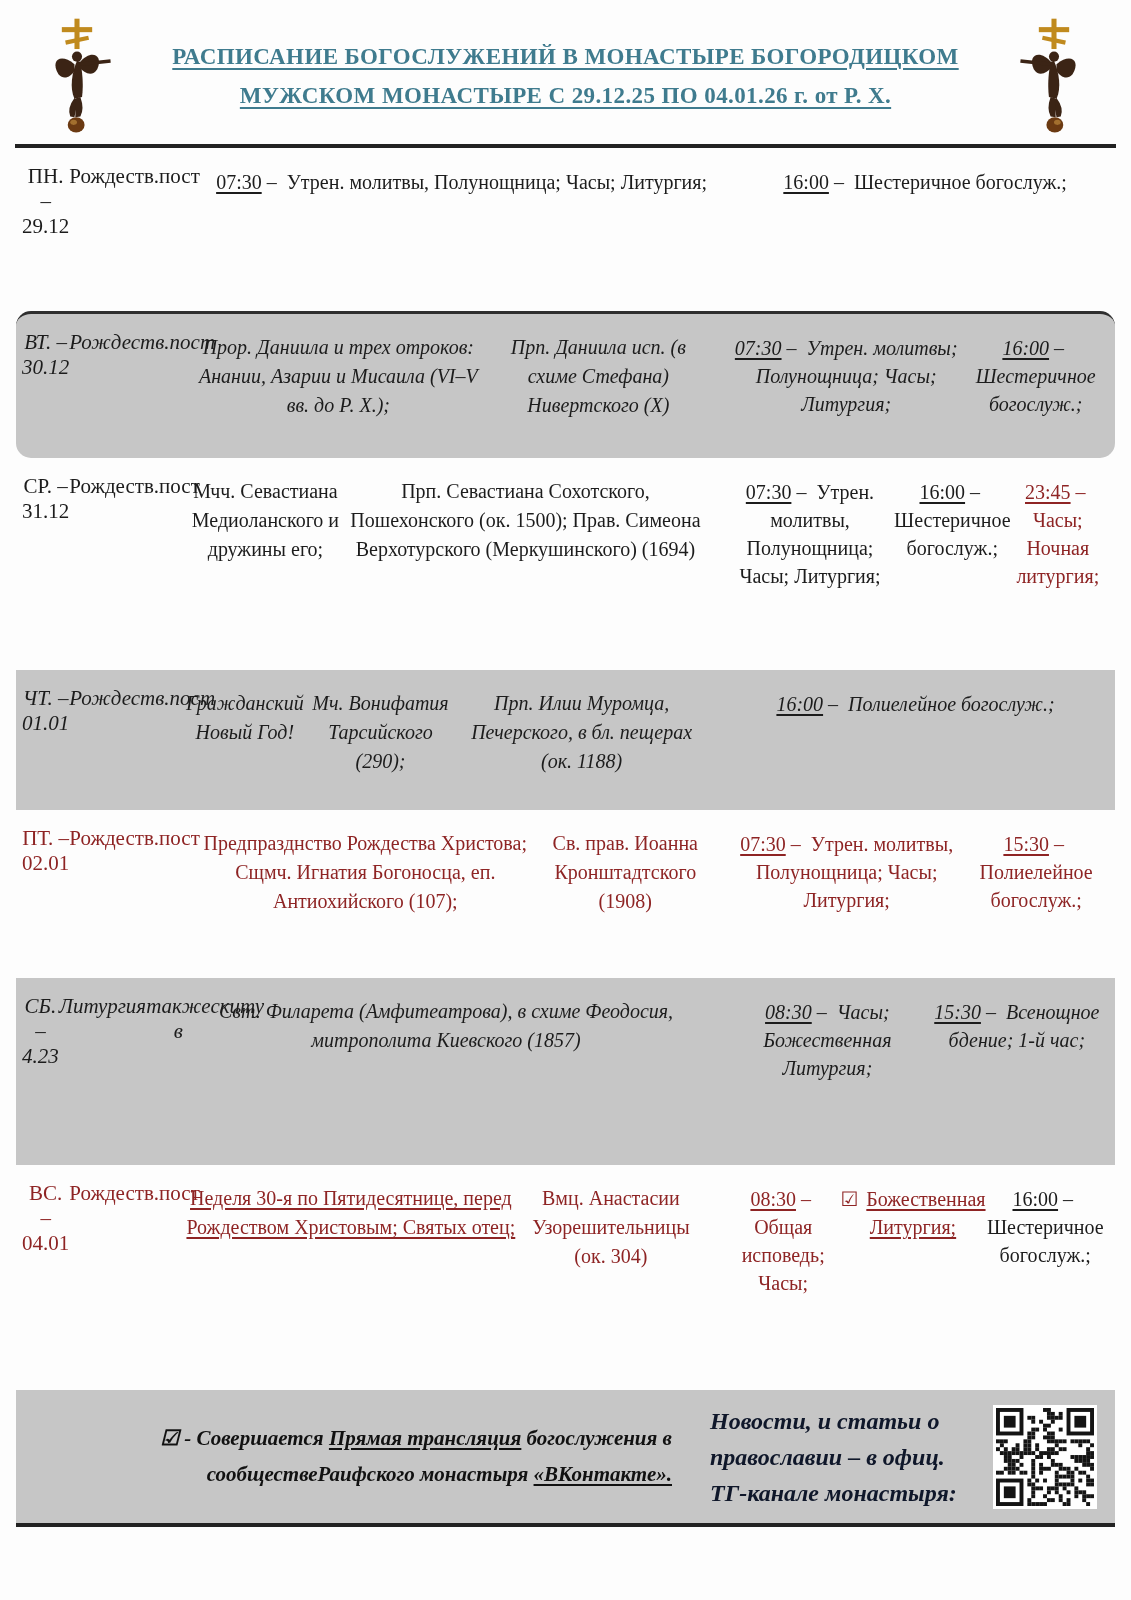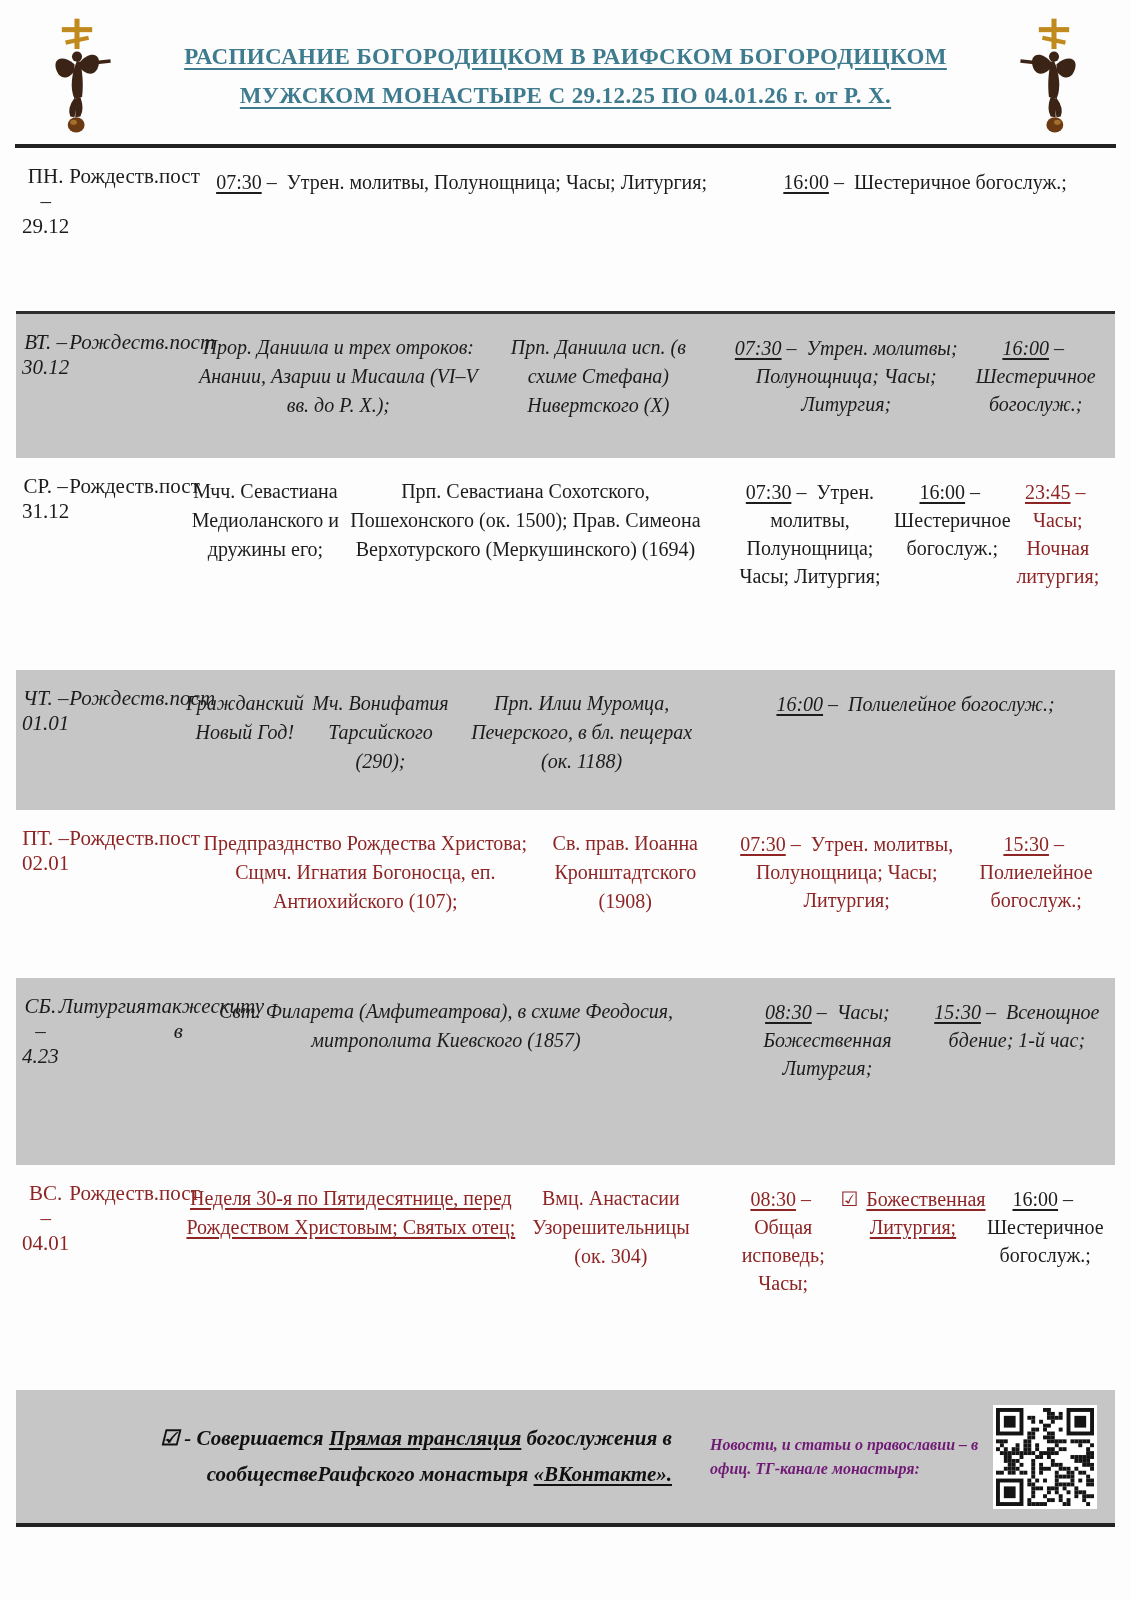--- a/index.html
+++ b/index.html
@@ -21,21 +21,21 @@
   .angel.flip svg{transform:scaleX(-1);}
   .titles{flex:1;text-align:center;padding:0 14px;}
   .title{color:var(--teal);font-weight:bold;font-size:23px;letter-spacing:.4px;
          text-decoration:underline;text-underline-offset:4px;margin:13px 0;}
   .hdr-rule{border-top:4px solid var(--rule);margin:8px 15px 0 15px;}
 
   
   #rows{margin:0 16px;}
   .row{display:flex;align-items:stretch;padding:6px 4px;}
   .row.gray{background:var(--gray);}
-  .row.topline{border-top:3px solid #2e2e2e;}
+  .row.topline{border-top:3px solid #2e2e2e;border-radius:15px;}
   .row.italic{font-style:italic;}
   #rows .row:nth-child(1){min-height:163px;}
   #rows .row:nth-child(2){min-height:147px;}
   #rows .row:nth-child(3){min-height:212px;}
   #rows .row:nth-child(4){min-height:140px;}
   #rows .row:nth-child(5){min-height:168px;}
   #rows .row:nth-child(6){min-height:187px;}
   #rows .row:nth-child(7){min-height:213px;justify-content:flex-end;}
 
   .cell{display:flex;flex-direction:row;justify-content:space-around;text-align:center;font-weight:normal;}
@@ -51,22 +51,22 @@
   .c-black{color:var(--black);}
   .tone-red{color:var(--red);}
   .tone-black{color:var(--black);}
   .cbx{margin-right:8px;}
 
   
   .ftr{margin:12px 16px 0 16px;background:var(--gray);border-bottom:4px solid var(--rule);
        min-height:137px;display:flex;align-items:center;padding:10px 18px;}
   .ftr-note{width:650px;text-align:right;font-weight:bold;font-style:italic;
             font-size:21px;line-height:1.7;color:#111;padding:0 12px;}
-  .ftr-tg{flex:1;font-weight:bold;font-style:italic;font-size:16px;line-height:1.5;
-          color:#701a75;padding:0 14px 0 26px;}
+  .ftr-tg{flex:1;font-weight:bold;font-style:italic;font-size:24px;line-height:1.5;
+          color:#0f172a;padding:0 14px 0 26px;}
   .qr{width:104px;height:104px;flex:0 0 auto;background:#fff;padding:3px;}
   .qr svg{width:100%;height:100%;display:block;}
 </style>
 </head>
 <body>
 
 <div class="page">
 
   <div class="hdr">
     <div class="angel">
@@ -83,21 +83,21 @@
           <path d="M53,54 C66,38 82,44 74,62 C68,72 58,66 53,60 Z"></path>
           <rect x="54" y="54" width="36" height="4" transform="rotate(-6 54 56)"></rect>
           <path d="M47,96 q-9,12 -5,22 l5,1 q2,-12 5,-20 Z"></path>
           <path d="M54,95 q5,14 0,23 l-6,1 q0,-13 1,-23 Z"></path>
         </g>
         <ellipse cx="49" cy="128" rx="10" ry="9" fill="#6b3a12"></ellipse>
         <ellipse cx="46" cy="125" rx="4" ry="3" fill="#a3702e"></ellipse>
       </svg>
     </div>
     <div class="titles">
-      <div class="title">РАСПИСАНИЕ БОГОРОДИЦКОМ В РАИФСКОМ БОГОРОДИЦКОМ</div>
+      <div class="title">РАСПИСАНИЕ БОГОСЛУЖЕНИЙ В МОНАСТЫРЕ БОГОРОДИЦКОМ</div>
       <div class="title">МУЖСКОМ МОНАСТЫРЕ С 29.12.25 ПО 04.01.26 г. от Р. Х.</div>
     </div>
     <div class="angel flip">
       <svg viewBox="0 0 100 140" aria-hidden="true">
         <g fill="#c08a1e">
           <rect x="47" y="2" width="6" height="36"></rect>
           <rect x="32" y="12" width="36" height="6"></rect>
           <rect x="36" y="25" width="28" height="5" transform="rotate(-12 50 27)"></rect>
         </g>
         <g fill="#3b2415">

